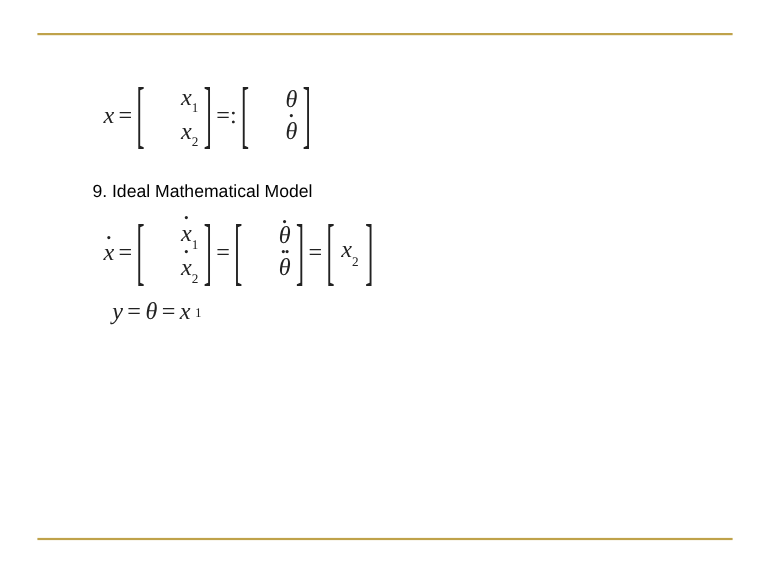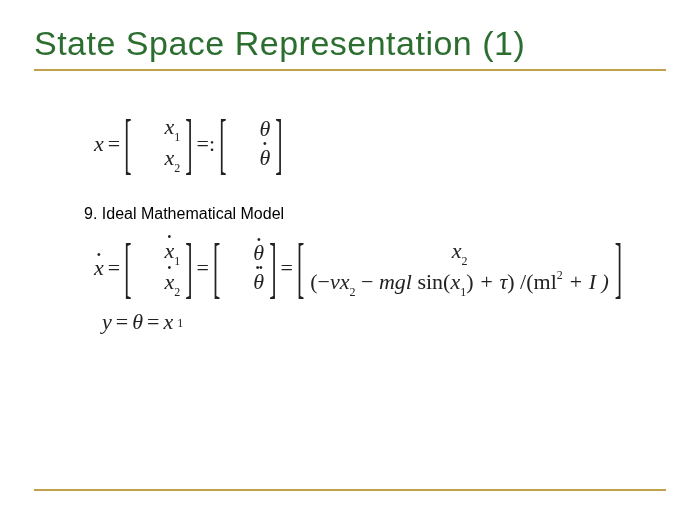--- a/index.html
+++ b/index.html
@@ -126,21 +126,20 @@
     white-space: nowrap;
   }
   .scaleY2   { transform: scaleY(3.1); font-size: 22px; }
   .scaleY2b  { transform: scaleY(3.1); font-size: 22px; }
 </style>
 </head>
 <body>
 
 <div class="slide">
 
-  <div class="title">State Space Representation  (1)</div>
   <hr class="title-rule">
 
   <div class="body">
 
     <div class="eq row1">
       <span>x</span>
       <span class="up">=</span>
       <span class="br br-left scaleY2"></span>
       <span class="vec">
         <span><span>x</span><span class="sub">1</span></span>
@@ -177,23 +176,20 @@
         <span class="dot-over"><span class="d2">••</span><span>θ</span></span>
       </span>
       <span class="br br-right scaleY2"></span>
 
       <span class="up">=</span>
 
       <span class="br br-left scaleY2b"></span>
       <span class="big-vec">
         <span class="long-row" style="text-align:center;">
           <span>x</span><span class="sub">2</span>
-        </span>
-        <span class="long-row">
-          <span class="up">(−</span><span>ν</span><span>x</span><span class="sub">2</span><span class="up"> − </span><span>mgl</span><span class="up"> sin(</span><span>x</span><span class="sub">1</span><span class="up">)</span><span> + τ</span><span class="up">) /</span><span class="up">(ml</span><span class="sup">2</span><span> + I )</span>
         </span>
       </span>
       <span class="br br-right scaleY2b"></span>
     </div>
 
     <div class="eq row3">
       <span>y</span>
         <span class="up"> = </span>
         <span>θ</span>
         <span class="up"> = </span>

